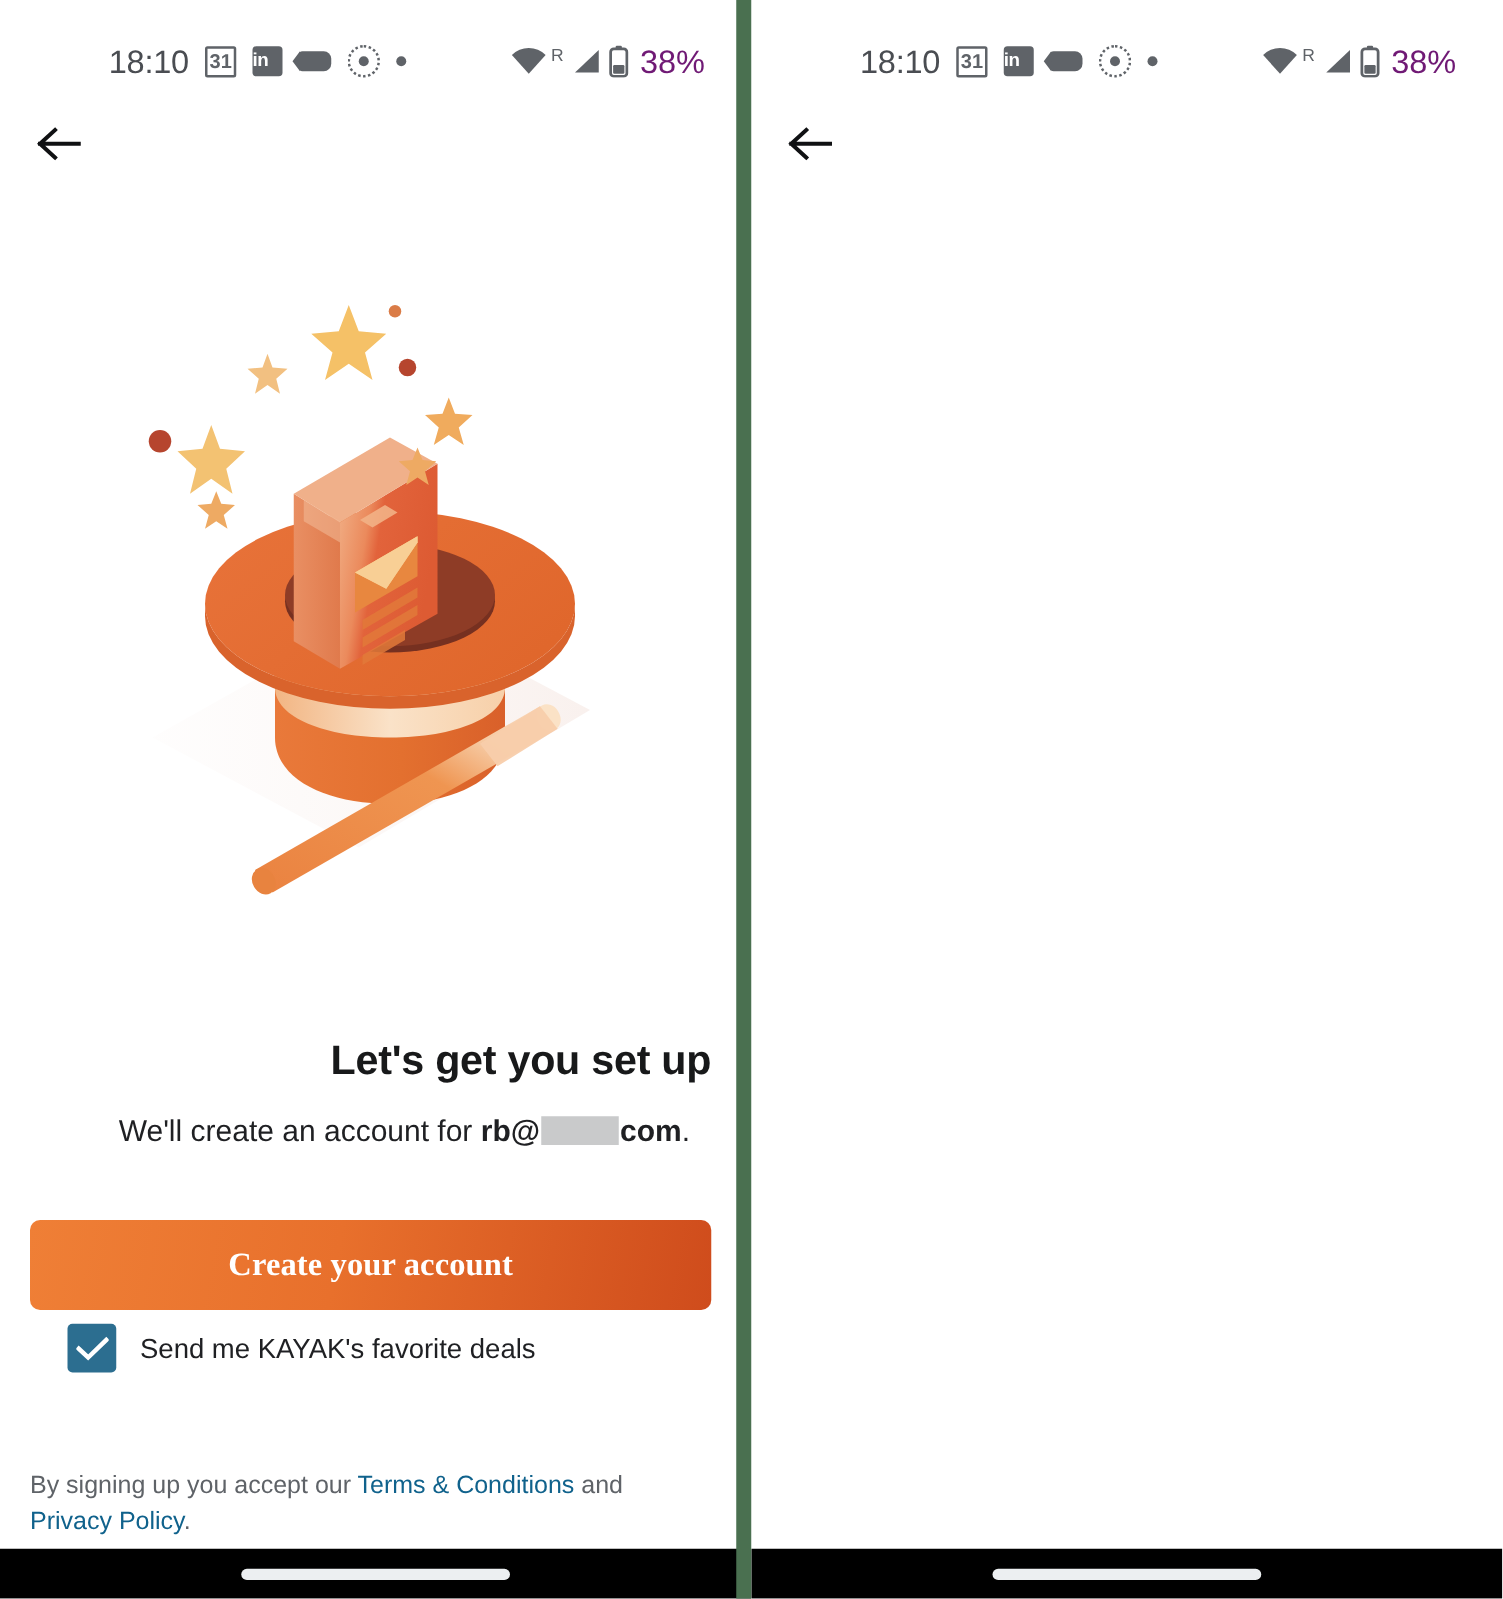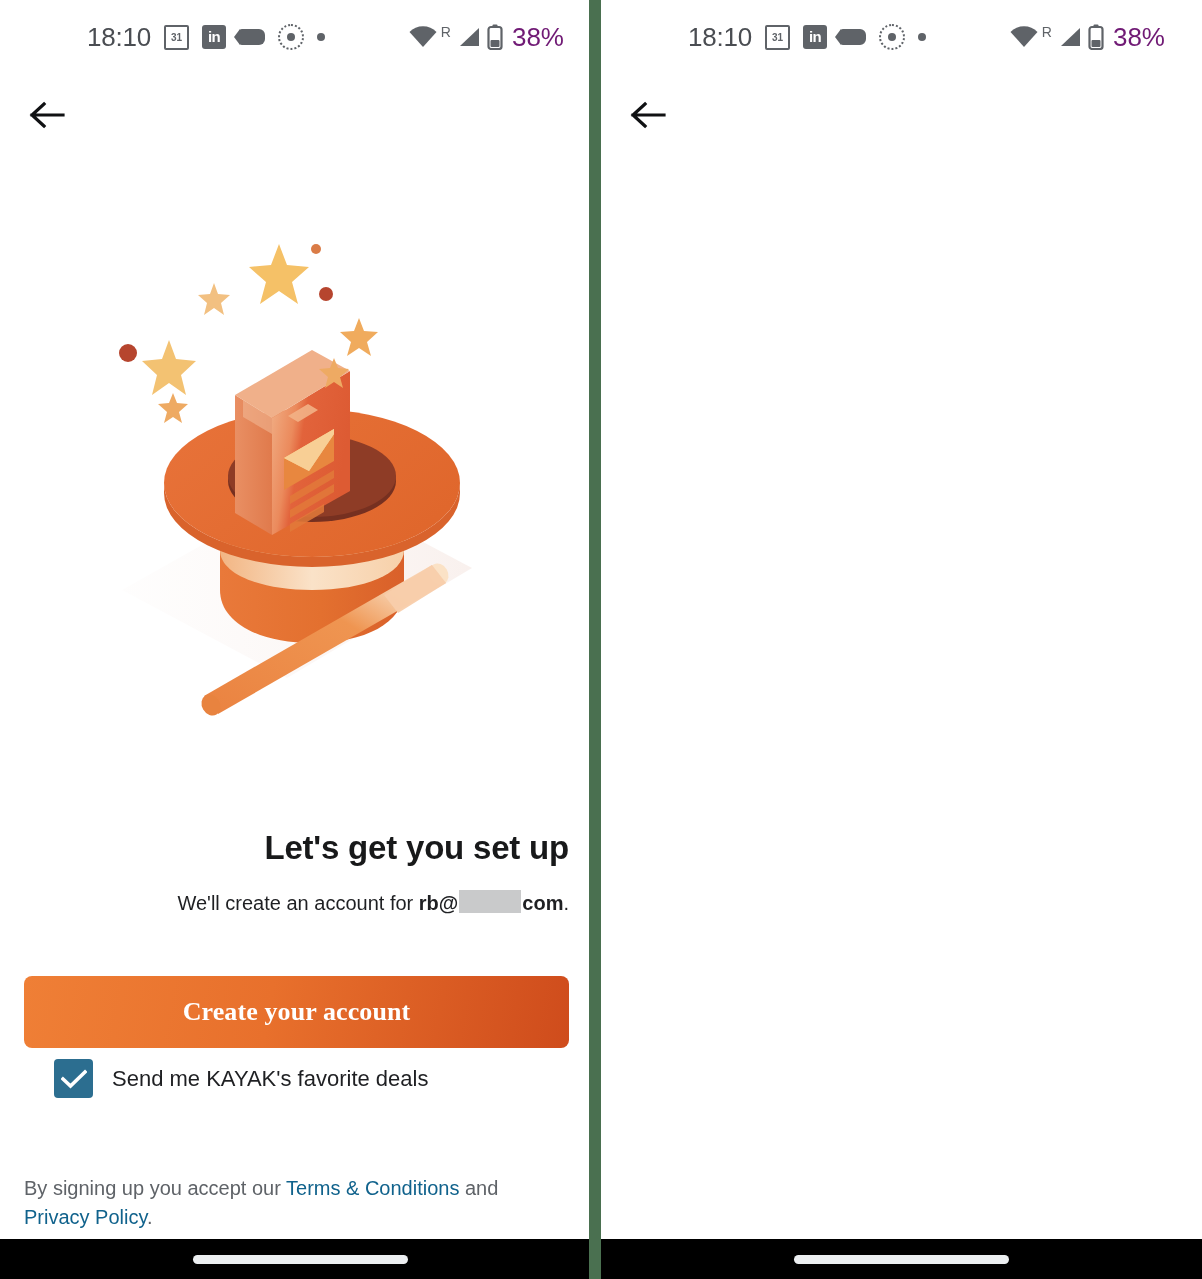--- a/index.html
+++ b/index.html
@@ -33,21 +33,21 @@
     top: 0;
     width: 12px;
     height: 1279px;
     background: #4a7050;
     z-index: 50;
   }
 
   
   .statusbar {
     position: absolute;
-    top: 0;
+    top: 12px;
     left: 0;
     width: 601px;
     height: 74px;
     display: flex;
     align-items: center;
     color: #5f6368;
   }
   .sb-left {
     position: absolute;
     left: 87px;
@@ -69,36 +69,35 @@
   }
   .sb-battery-text {
     font-size: 26px;
     color: #701a75;
     margin-left: 3px;
   }
   .icon-cal {
     width: 21px; height: 21px;
     border: 2.4px solid #5f6368;
     border-radius: 2px;
-    font-size: 10px;
+    font-size: 16px;
     line-height: 21px;
     text-align: center;
     font-weight: bold;
     color: #5f6368;
     position: relative;
   }
   .icon-li {
     width: 24px; height: 24px;
     background: #5f6368;
     border-radius: 3px;
     color: #fff;
     font-size: 15px;
     font-weight: bold;
     line-height: 24px;
-    text-align: center;
     letter-spacing: -0.5px;
   }
   .icon-tag {
     width: 26px; height: 16px;
     background: #5f6368;
     border-radius: 3px 6px 6px 3px;
     position: relative;
   }
   .icon-tag::before {
     content: "";
@@ -160,23 +159,23 @@
   }
   .h1 {
     font-size: 33px;
     font-weight: bold;
     color: #18191a;
     letter-spacing: -0.2px;
     margin: 0 0 22px 0;
     line-height: 1.2;
   }
   .sub {
-    font-size: 20px;
+    font-size: 24px;
     color: #1f2023;
-    margin: 0;
+    margin: 17px;
     line-height: 1.35;
   }
   .sub b { font-weight: bold; }
   .redact {
     display: inline-block;
     background: #c9cacb;
     width: 62px;
     height: 23px;
     vertical-align: -3px;
     margin: 0 1px;

